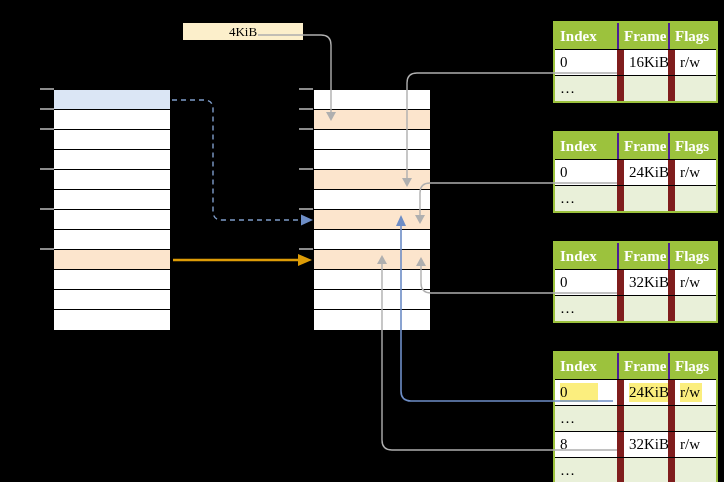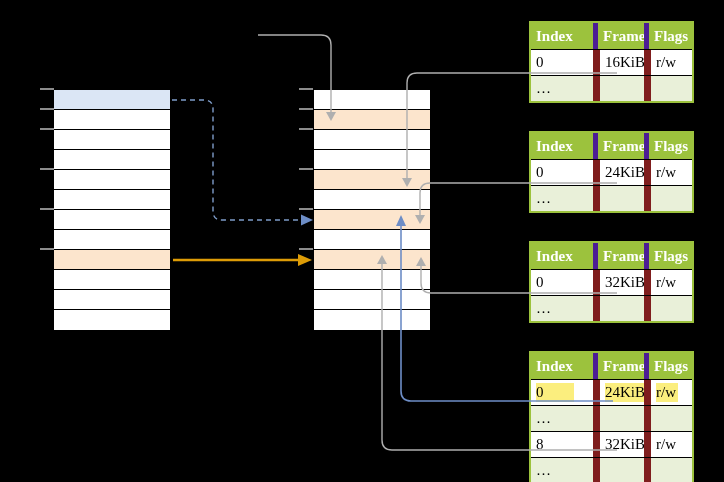--- a/index.html
+++ b/index.html
@@ -17,44 +17,45 @@
   
   .tick{position:absolute;width:14px;height:2px;background:var(--tick);}
   
   .psbox{
     position:absolute;left:183px;top:23px;width:120px;height:17px;
     background:var(--cream);color:#000;font-size:13px;line-height:17px;
     text-align:center;
   }
   
   .gtable{
-    position:absolute;left:529px;width:165px;box-sizing:border-box;
+    position:absolute;left:553px;width:165px;box-sizing:border-box;
     border:2px solid var(--green);background:#fff;font-size:15px;
   }
   .g-row{display:flex;}
   .g-cell{box-sizing:border-box;padding-left:5px;overflow:hidden;white-space:nowrap;}
   .g-cell.c0{width:62px;}
   .g-cell.c1{width:51px;}
   .g-cell.c2{width:48px;}
   .g-head{height:26px;background:var(--green);}
   .g-head .g-cell{color:#fff;font-weight:bold;line-height:26px;}
-  .g-head .g-cell.c1,.g-head .g-cell.c2{border-left:5px solid #4c1d95;}
+  .g-head .g-cell.c1,.g-head .g-cell.c2{border-left:2px solid #4c1d95;}
   .g-body{height:25px;border-top:1px solid #000;}
   .g-body .g-cell{color:#000;line-height:24px;}
   .g-body .g-cell.c1,.g-body .g-cell.c2{border-left:7px solid #7f1d1d;}
   .g-ellipsis{background:var(--lgreen);}
   .hl{display:inline-block;line-height:19px;margin-top:2px;padding:0 2px 0 0;}
   .hl-wide{min-width:36px;}
   svg#overlay{position:absolute;left:0;top:0;pointer-events:none;}
 </style>
 </head>
 <body>
 
 <div id="canvas" style="--green: #9CC23D; --lgreen: #E9F0D9; --cream: #FCEFCB; --tick: #8C8C8C;">
 
+  <div class="psbox">4KiB</div>
 
   <div class="memcol" style="left:53px;top:89px;">
       <div class="mrow" style="background: rgb(219, 230, 245);"></div>
       <div class="mrow" style="background: rgb(255, 255, 255);"></div>
       <div class="mrow" style="background: rgb(255, 255, 255);"></div>
       <div class="mrow" style="background: rgb(255, 255, 255);"></div>
       <div class="mrow" style="background: rgb(255, 255, 255);"></div>
       <div class="mrow" style="background: rgb(255, 255, 255);"></div>
       <div class="mrow" style="background: rgb(255, 255, 255);"></div>
       <div class="mrow" style="background: rgb(255, 255, 255);"></div>

